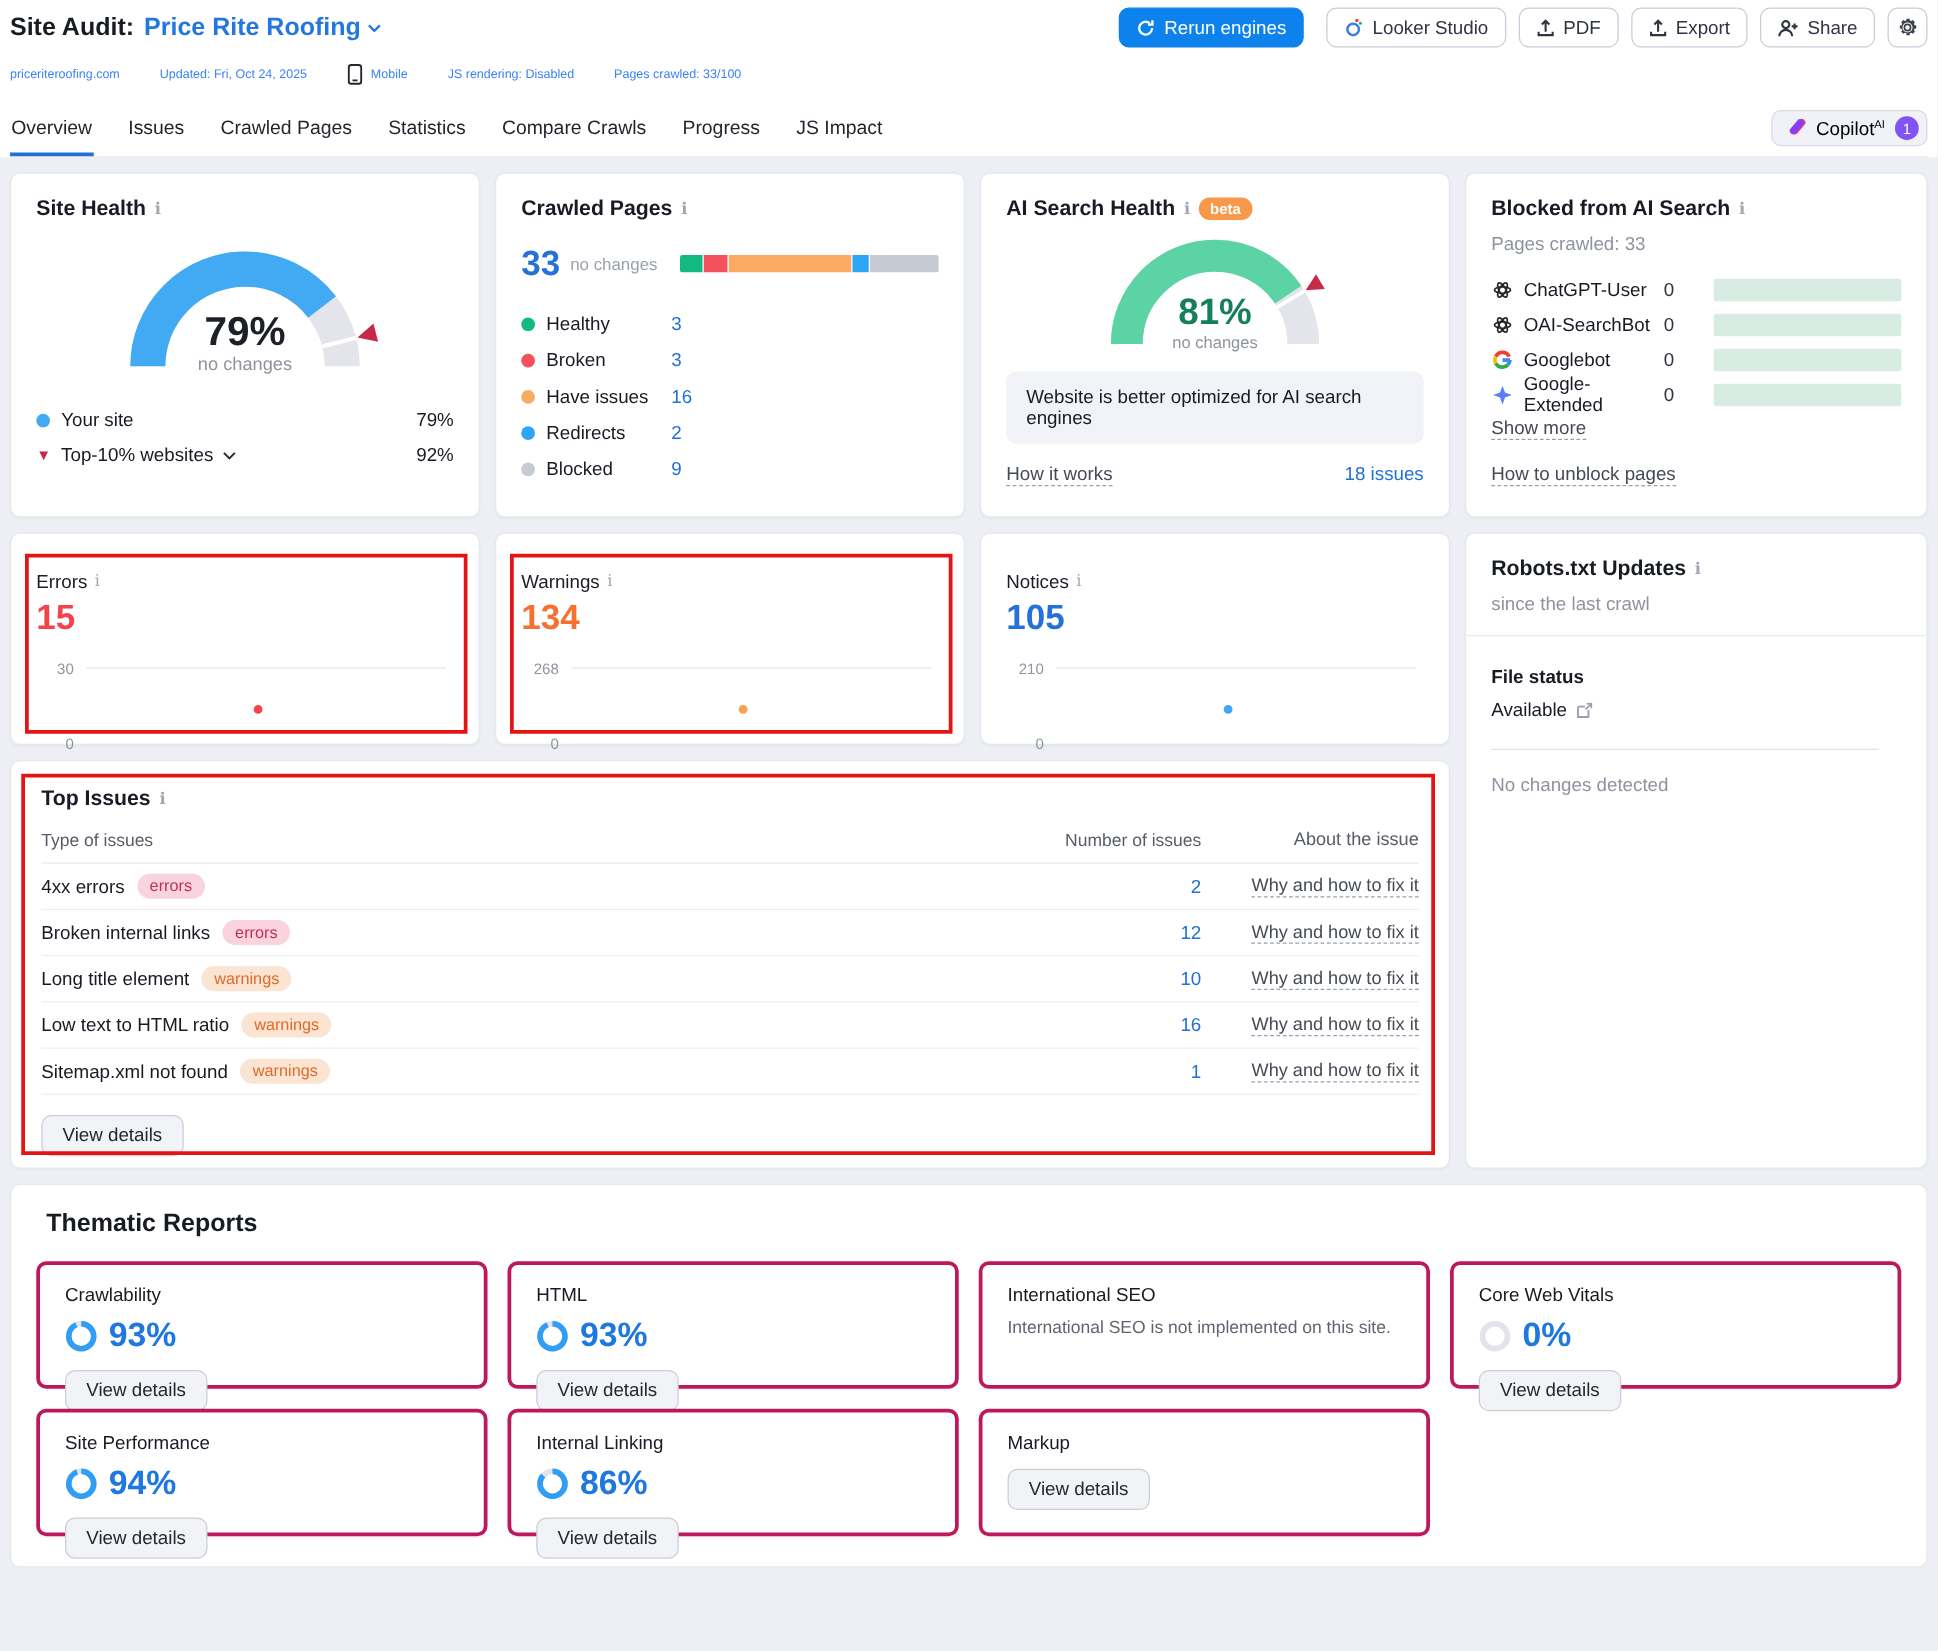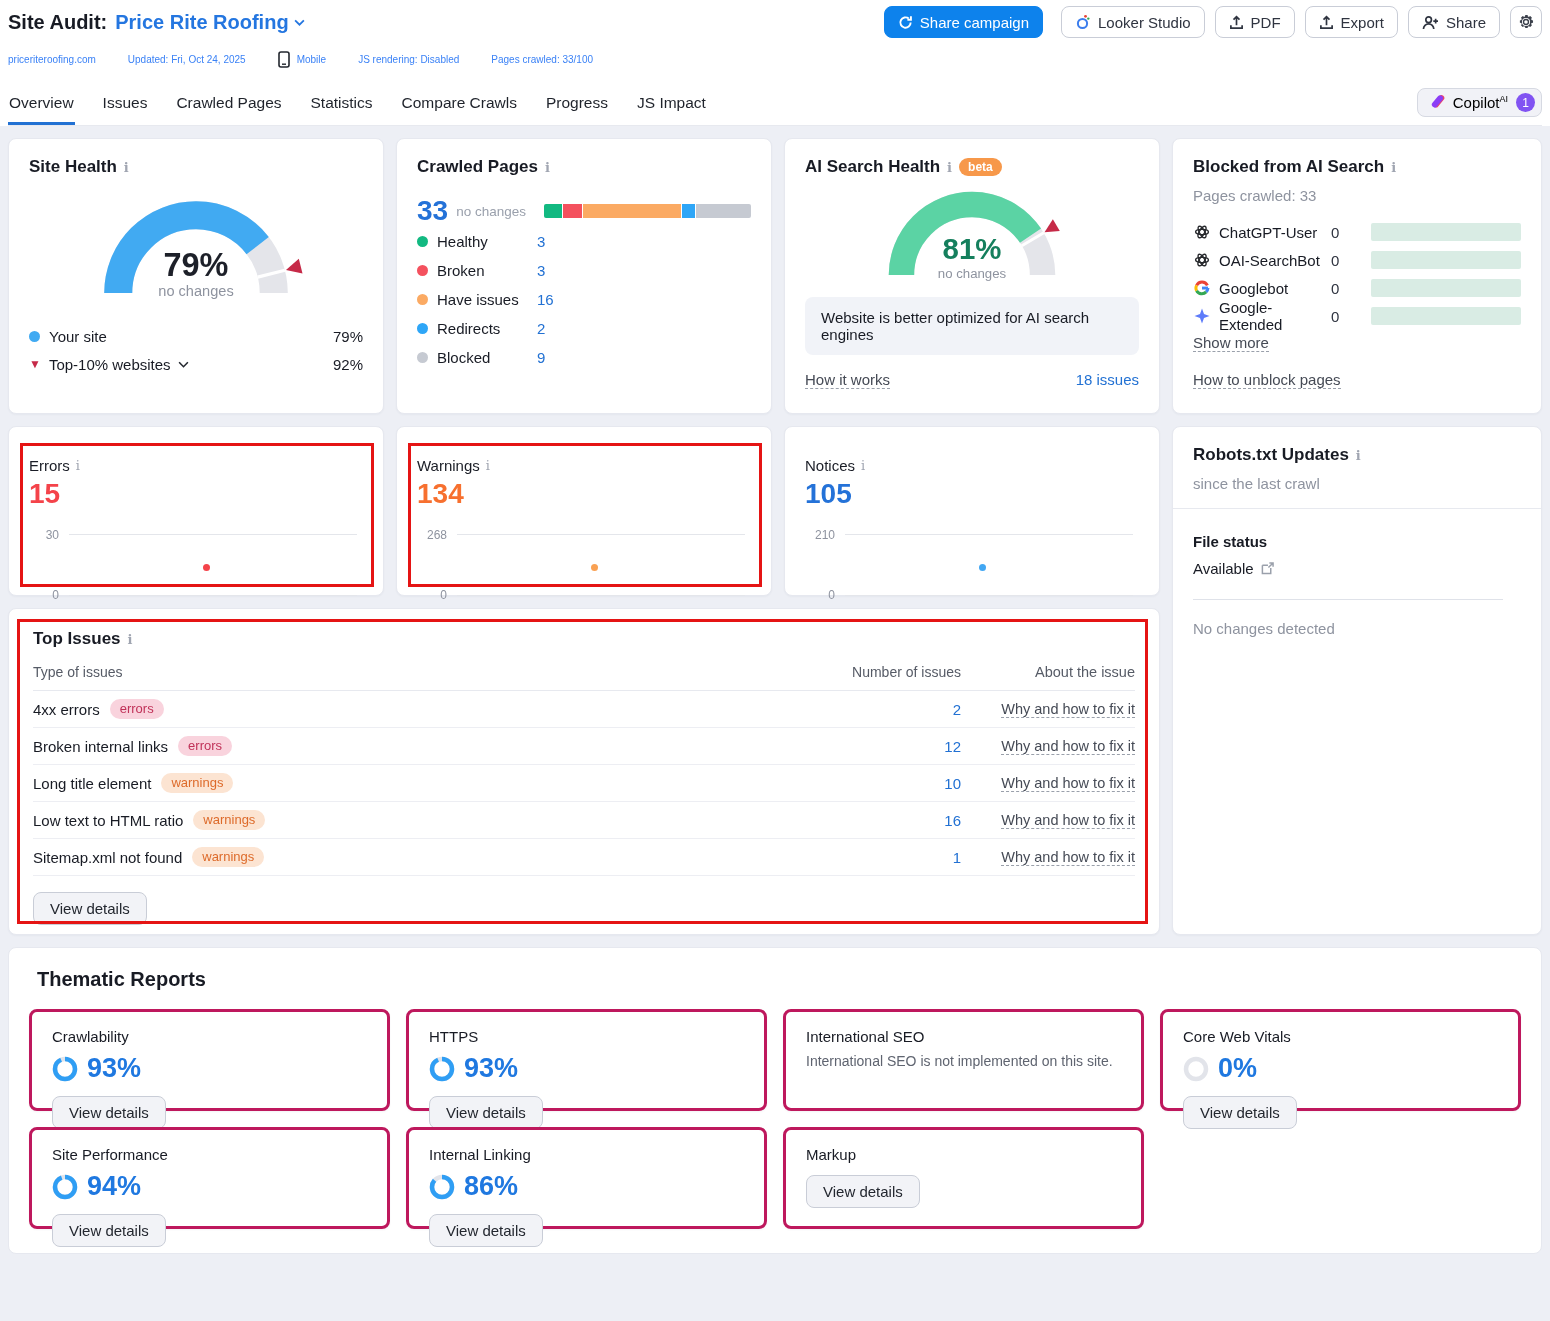--- a/index.html
+++ b/index.html
@@ -55,21 +55,21 @@
   .sh-row .val { margin-left:auto; }
   .dot10 { width:11px; height:11px; border-radius:50%; margin-right:9px; }
   .tri-down { color:#c62a48; font-size:12px; margin-right:8px; }
 
   
   .cp-top { display:flex; align-items:center; margin-top:18px; }
   .cp-num { font-size:28px; font-weight:bold; color:#2472d8; }
   .cp-nochange { font-size:13.5px; color:#9aa0ac; margin-left:8px; }
   .stackbar { flex:1; margin-left:18px; height:14px; display:flex; gap:1px; border-radius:2px; overflow:hidden; }
   .stackbar span { display:block; }
-  .cp-legend { }
+  .cp-legend { margin-top:18px; }
   .cp-row { display:flex; align-items:center; height:29px; font-size:15px; }
   .cp-label { width:100px; }
   .cp-count { color:#2271d3; cursor:pointer; }
 
   
   .beta-badge { background:#f7984a; color:#fff; font-size:12px; border-radius:10px; padding:2px 9px; }
   .ai-message { background:#f1f3f8; border-radius:8px; padding:12px 16px; font-size:15px; margin-top:10px; }
   .ai-links { display:flex; justify-content:space-between; margin-top:16px; font-size:15px; }
   .dashed-link { color:#454a55; border-bottom:1px dashed #9aa0ab; cursor:pointer; text-decoration:none; }
   .blue-link { color:#2271d3; cursor:pointer; text-decoration:none; }
@@ -145,21 +145,21 @@
             <path d="M1 1.5 L6 6.5 L11 1.5" fill="none" stroke="#2476e0" stroke-width="2"></path>
           </svg>
       </span>
     </div>
     <div class="h-actions">
       <button class="btn btn-primary">
         <svg width="15" height="15" viewBox="0 0 16 16">
             <path d="M13.5 8a5.5 5.5 0 1 1-2-4.2" fill="none" stroke="#fff" stroke-width="2"></path>
             <path d="M13.8 1.2 L13.8 5 L10 5" fill="none" stroke="#fff" stroke-width="2"></path>
           </svg>
-        <span>Share campaign</span>
+        <span>Rerun engines</span>
       </button>
       <button class="btn">
         <svg width="16" height="16" viewBox="0 0 16 16">
           <circle cx="7.5" cy="9.5" r="4.6" fill="none" stroke="#3b7ded" stroke-width="2"></circle>
           <circle cx="10.5" cy="2.3" r="1.4" fill="#e94335"></circle>
           <circle cx="13.3" cy="4.6" r="1.2" fill="#34a853"></circle>
         </svg>
         <span>Looker Studio</span>
       </button>
       <button class="btn">
@@ -541,21 +541,21 @@
           <svg width="26" height="26" viewBox="0 0 26 26">
             <circle cx="13" cy="13" r="10" stroke="#e2e4ea" stroke-width="4.5" fill="none"></circle>
             <circle cx="13" cy="13" r="10" stroke="#2f9ef4" stroke-width="4.5" fill="none" transform="rotate(-90 13 13)" stroke-dasharray="58.43 62.83"></circle>
           </svg>
           <span class="th-pct">93%</span>
         </div>
         <button class="btn-gray th-btn">View details</button>
       </div>
 
       <div class="th-card">
-        <div class="th-label">HTTPS</div>
+        <div class="th-label">HTML</div>
         <div class="th-score">
           <svg width="26" height="26" viewBox="0 0 26 26">
             <circle cx="13" cy="13" r="10" stroke="#e2e4ea" stroke-width="4.5" fill="none"></circle>
             <circle cx="13" cy="13" r="10" stroke="#2f9ef4" stroke-width="4.5" fill="none" transform="rotate(-90 13 13)" stroke-dasharray="58.43 62.83"></circle>
           </svg>
           <span class="th-pct">93%</span>
         </div>
         <button class="btn-gray th-btn">View details</button>
       </div>
 

